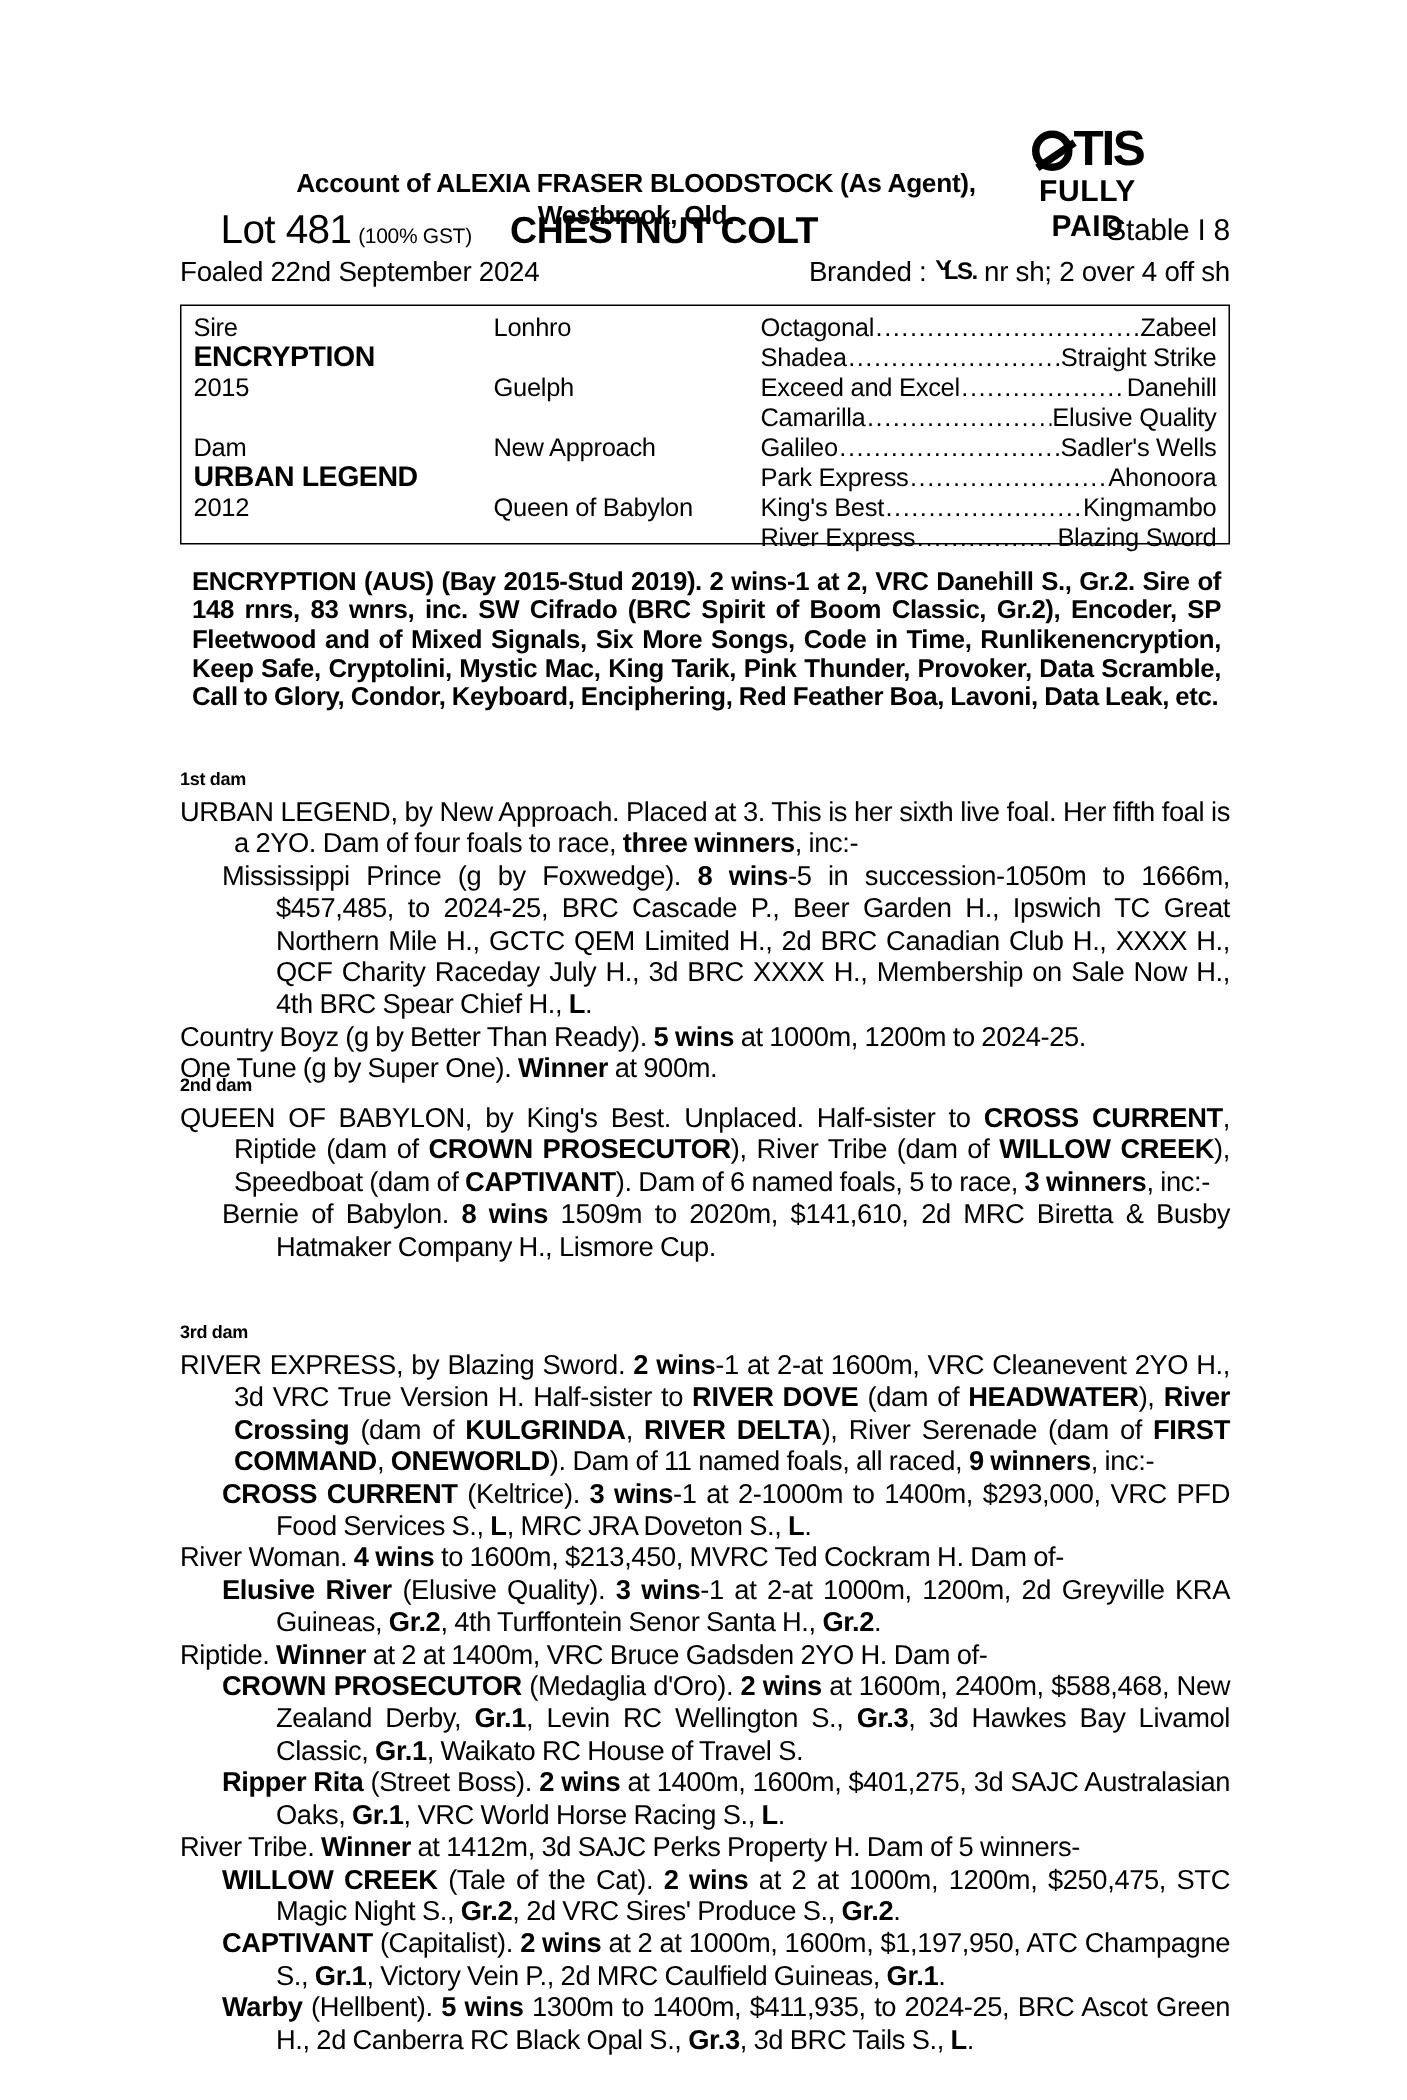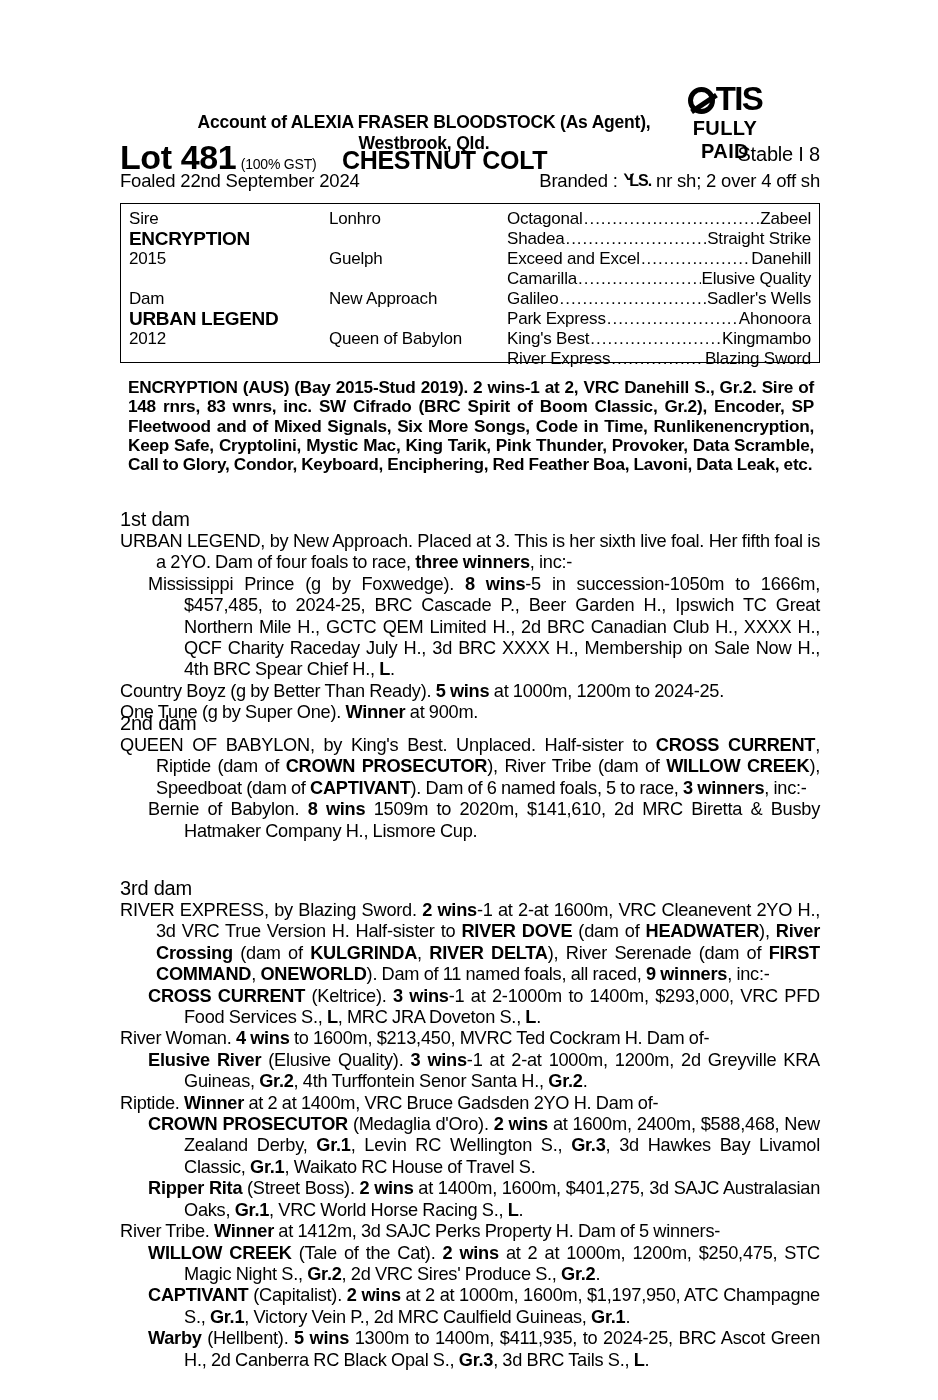--- a/index.html
+++ b/index.html
@@ -69,23 +69,24 @@
     margin-top: 1px;
   }
 
   .lot-line {
     position: absolute;
     left: 120px; top: 138px;
     width: 700px;
     height: 32px;
   }
   .lot-no {
-    font-weight: bold;
-    font-size: 34px;
+    font-weight: normal;
+    font-size: 27px;
     letter-spacing: -0.4px;
+    margin-left: 27px;
   }
   .lot-gst { font-size: 14px; letter-spacing: -0.2px; }
   .lot-colour {
     font-weight: bold;
     font-size: 25px;
     letter-spacing: -0.3px;
     margin-left: 21px;
   }
   .lot-stable {
     float: right;
@@ -171,22 +172,22 @@
     word-spacing: -0.3px;
   }
 
   
   .dam-section { position: absolute; left: 120px; width: 700px; }
   #dam1 { top: 508px; }
   #dam2 { top: 712px; }
   #dam3 { top: 877px; }
 
   .dam-head {
-    font-weight: normal;
-    font-size: 20px;
+    font-weight: bold;
+    font-size: 12px;
     line-height: 23px;
     letter-spacing: -0.2px;
   }
   .p {
     font-size: 18.2px;
     line-height: 21.4px;
     text-align: justify;
     letter-spacing: -0.25px;
     word-spacing: -0.4px;
     margin: 0;

